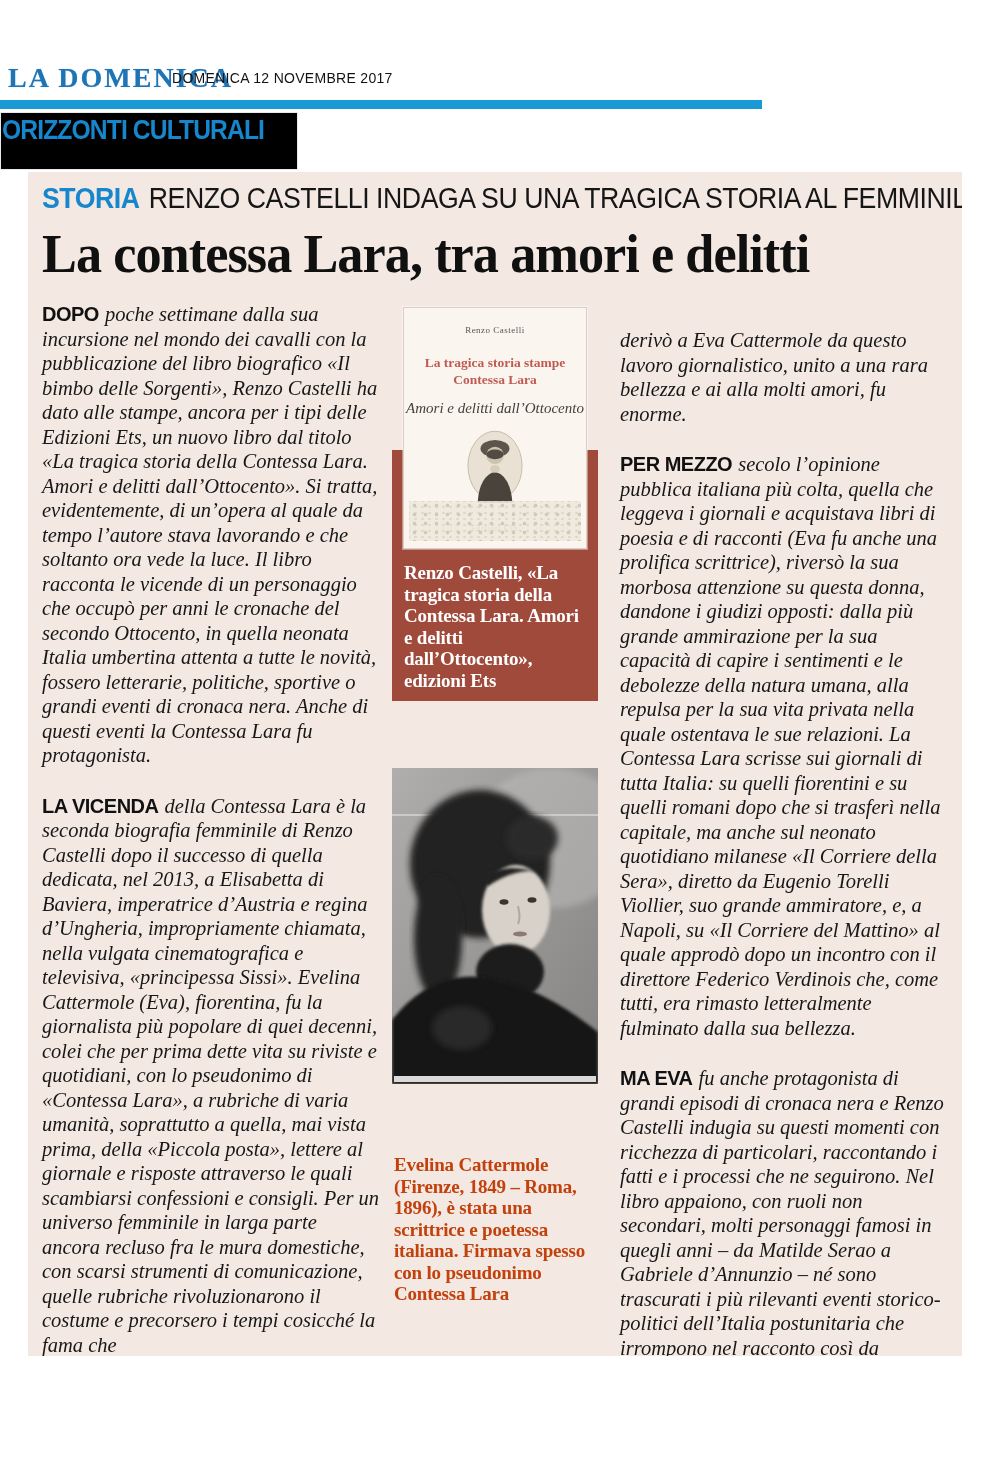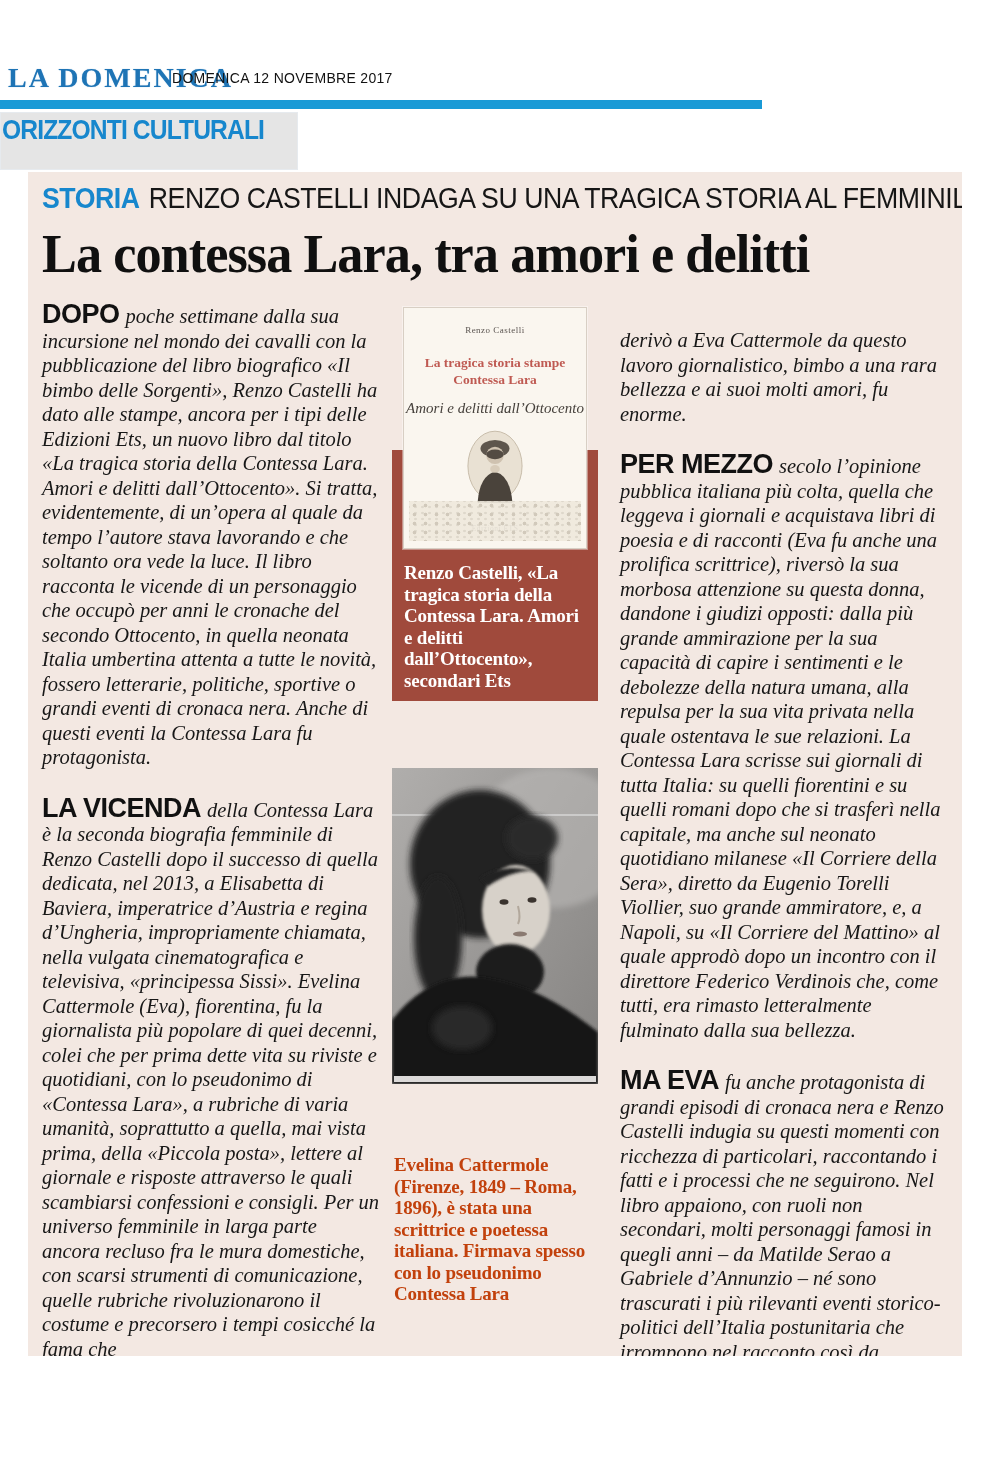--- a/index.html
+++ b/index.html
@@ -30,21 +30,21 @@
   .date{
     position:absolute;left:172px;top:70px;
     font-size:14px;color:#121212;letter-spacing:.3px;
   }
   .bar{
     position:absolute;left:0;top:100px;width:762px;height:9px;
     background:var(--bar-blue);
   }
   .section-box{
     position:absolute;left:0;top:112px;width:298px;height:58px;
-    background:#e5e5e5;border:1px solid #e6eaee;
+    background:#000000;border:1px solid #e6eaee;
   }
   .section-label{
     display:inline-block;
     margin:1px 0 0 1px;
     font-size:28px;font-weight:bold;color:var(--accent-blue);
     letter-spacing:-1px;
     transform:scaleX(.88);transform-origin:left top;
     white-space:nowrap;
   }
   
@@ -79,21 +79,21 @@
     font-style:italic;
     font-size:20.5px;line-height:24.5px;color:#171717;
   }
   .col-left{flex:0 0 338px;width:338px;}
   .col-mid{flex:0 0 206px;width:206px;margin-left:12px;font-style:normal;}
   .col-right{flex:0 0 330px;width:330px;margin-left:22px;padding-top:26px;}
   .col p + p{margin-top:26px;}
   .lead{
     font-family:"Liberation Sans",sans-serif;
     font-style:normal;font-weight:bold;
-    font-size:27px;letter-spacing:-.5px;color:#111;
+    font-size:20px;letter-spacing:-.5px;color:#111;
     margin-right:6px;
   }
   
   .cover{
     position:relative;z-index:2;
     width:184px;height:242px;
     margin:5px auto 0;
     background:#faf6ef;
     border:1px solid #d8cfc4;
     text-align:center;
@@ -179,21 +179,21 @@
             <ellipse cx="30" cy="20" rx="15" ry="9" fill="#5d554c"></ellipse>
             <circle cx="30" cy="27" r="9" fill="#cfc2b0"></circle>
             <ellipse cx="30" cy="26" rx="9" ry="5" fill="#534b43"></ellipse>
             <path d="M12,76 Q14,48 30,44 Q46,48 48,76 Z" fill="#4a433b"></path>
             <ellipse cx="30" cy="41" rx="5" ry="4" fill="#d8ccba"></ellipse>
           </svg>
           <div class="cover-publisher">Edizioni ETS</div>
           <div class="cover-lace"></div>
         </div>
         <div class="maroon">
-          <figcaption class="caption caption-book">Renzo Castelli, «La tragica storia della Contessa Lara. Amori e delitti dall’Ottocento», secondari Ets</figcaption>
+          <figcaption class="caption caption-book">Renzo Castelli, «La tragica storia della Contessa Lara. Amori e delitti dall’Ottocento», edizioni Ets</figcaption>
         </div>
       </figure>
 
       <figure>
         <svg class="photo" viewBox="0 0 206 316" aria-hidden="true">
           <defs>
             <linearGradient id="pbg" x1="0" y1="0" x2="1" y2="1">
               <stop offset="0" stop-color="#b0aeac"></stop>
               <stop offset="1" stop-color="#858381"></stop>
             </linearGradient>
@@ -220,19 +220,19 @@
           <path d="M0,316 L0,252 C28,216 62,204 96,210 C140,218 170,236 206,264 L206,316 Z" fill="#141414" filter="url(#softer)"></path>
           <ellipse cx="70" cy="260" rx="30" ry="22" fill="#2e2e2e" opacity=".8" filter="url(#soft)"></ellipse>
           <rect x="2" y="308" width="202" height="6" fill="#f2f0ee" opacity=".9"></rect>
         </svg>
         <figcaption class="caption caption-photo">Evelina Cattermole (Firenze, 1849 – Roma, 1896), è stata una scrittrice e poetessa italiana. Firmava spesso con lo pseudonimo Contessa Lara</figcaption>
       </figure>
 
     </div>
 
     <div class="col col-right">
-      <p><span>derivò a Eva Cattermole da questo lavoro giornalistico, bimbo a una rara bellezza e ai suoi molti amori, fu enorme.</span></p>
+      <p><span>derivò a Eva Cattermole da questo lavoro giornalistico, unito a una rara bellezza e ai alla molti amori, fu enorme.</span></p>
       <p><span class="lead">PER MEZZO</span><span>secolo l’opinione pubblica italiana più colta, quella che leggeva i giornali e acquistava libri di poesia e di racconti (Eva fu anche una prolifica scrittrice), riversò la sua morbosa attenzione su questa donna, dandone i giudizi opposti: dalla più grande ammirazione per la sua capacità di capire i sentimenti e le debolezze della natura umana, alla repulsa per la sua vita privata nella quale ostentava le sue relazioni. La Contessa Lara scrisse sui giornali di tutta Italia: su quelli fiorentini e su quelli romani dopo che si trasferì nella capitale, ma anche sul neonato quotidiano milanese «Il Corriere della Sera», diretto da Eugenio Torelli Viollier, suo grande ammiratore, e, a Napoli, su «Il Corriere del Mattino» al quale approdò dopo un incontro con il direttore Federico Verdinois che, come tutti, era rimasto letteralmente fulminato dalla sua bellezza.</span></p>
       <p><span class="lead">MA EVA</span><span>fu anche protagonista di grandi episodi di cronaca nera e Renzo Castelli indugia su questi momenti con ricchezza di particolari, raccontando i fatti e i processi che ne seguirono. Nel libro appaiono, con ruoli non secondari, molti personaggi famosi in quegli anni – da Matilde Serao a Gabriele d’Annunzio – né sono trascurati i più rilevanti eventi storico-politici dell’Italia postunitaria che irrompono nel racconto così da diventarne essi stessi protagonisti.</span></p>
     </div>
 
   </div>
 </div>
 
 </body></html>

